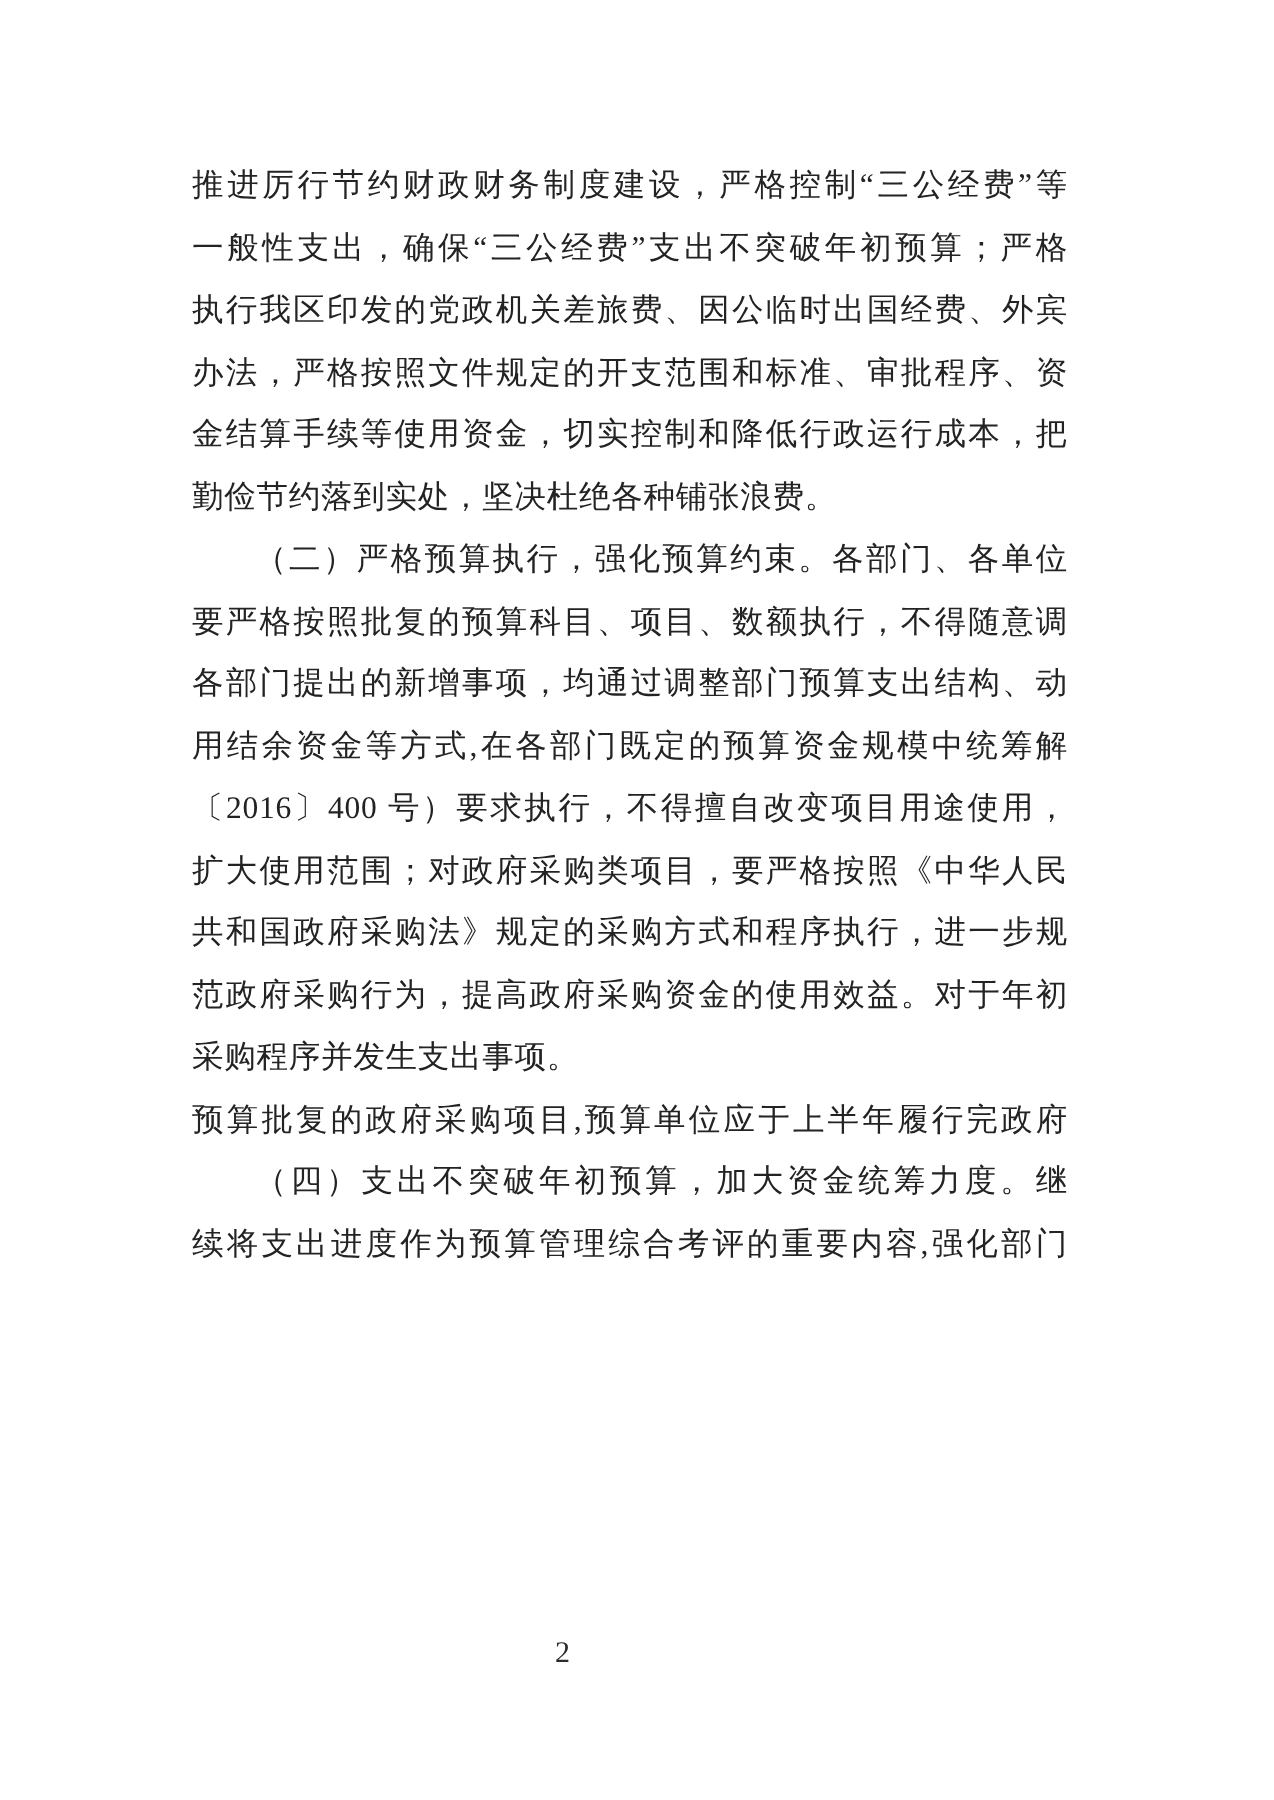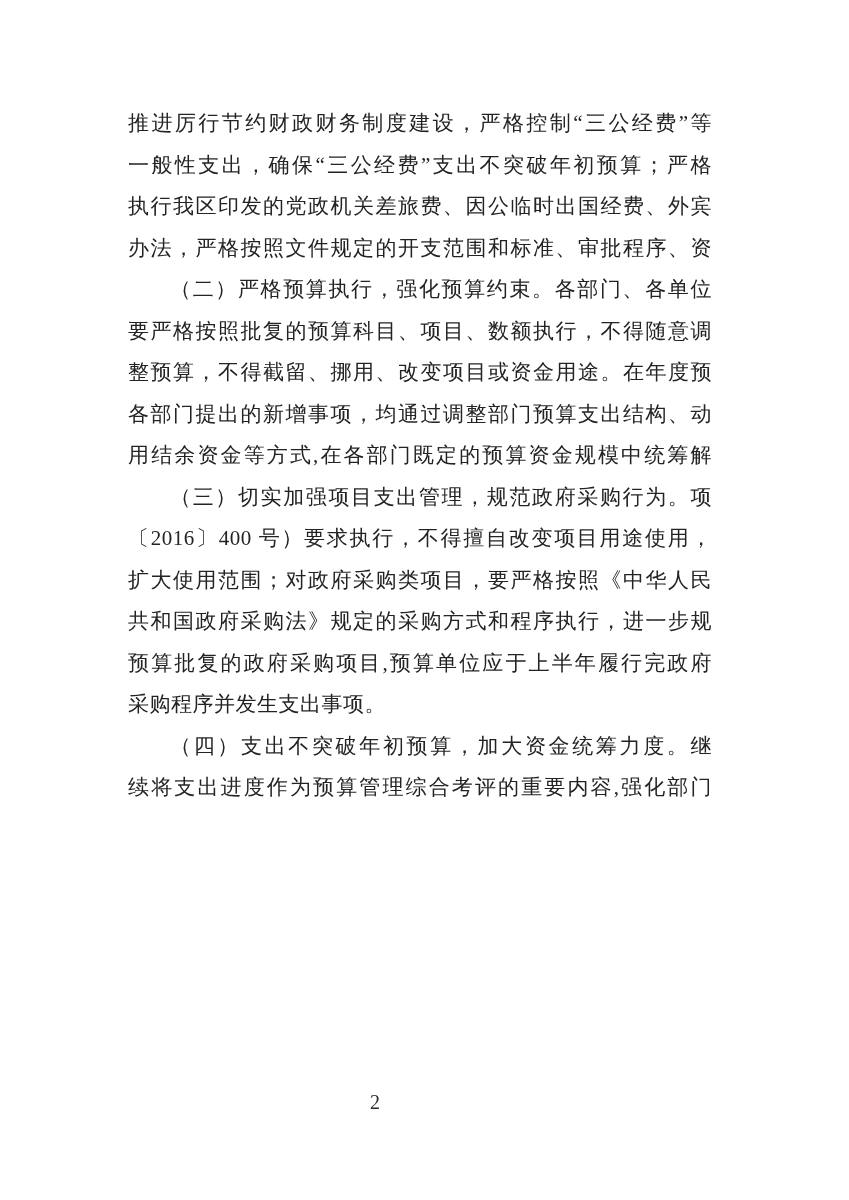--- a/index.html
+++ b/index.html
@@ -57,35 +57,36 @@
 </head>
 <body>
 
 <div class="page">
   <div class="text-block">
       <div class="paragraph">
         <div class="line">推进厉行节约财政财务制度建设，严格控制“三公经费”等</div>
         <div class="line">一般性支出，确保“三公经费”支出不突破年初预算；严格</div>
         <div class="line">执行我区印发的党政机关差旅费、因公临时出国经费、外宾</div>
         <div class="line">办法，严格按照文件规定的开支范围和标准、审批程序、资</div>
+        <div class="line">金结算手续等使用资金，切实控制和降低行政运行成本，把</div>
+        <div class="line para-end">勤俭节约落到实处，坚决杜绝各种铺张浪费。</div>
       </div>
       <div class="paragraph">
         <div class="line indent">（二）严格预算执行，强化预算约束。各部门、各单位</div>
         <div class="line">要严格按照批复的预算科目、项目、数额执行，不得随意调</div>
-        <div class="line">整预算，不得截留、挪用、改变项目或资金用途。在年度预</div>
         <div class="line">各部门提出的新增事项，均通过调整部门预算支出结构、动</div>
         <div class="line">用结余资金等方式,在各部门既定的预算资金规模中统筹解</div>
       </div>
       <div class="paragraph">
-        <div class="line indent">（三）切实加强项目支出管理，规范政府采购行为。项</div>
         <div class="line">〔2016〕400 号）要求执行，不得擅自改变项目用途使用，</div>
         <div class="line">扩大使用范围；对政府采购类项目，要严格按照《中华人民</div>
         <div class="line">共和国政府采购法》规定的采购方式和程序执行，进一步规</div>
+        <div class="line">范政府采购行为，提高政府采购资金的使用效益。对于年初</div>
+        <div class="line para-end">采购程序并发生支出事项。</div>
         <div class="line">预算批复的政府采购项目,预算单位应于上半年履行完政府</div>
-        <div class="line para-end">采购程序并发生支出事项。</div>
       </div>
       <div class="paragraph">
         <div class="line indent">（四）支出不突破年初预算，加大资金统筹力度。继</div>
         <div class="line">续将支出进度作为预算管理综合考评的重要内容,强化部门</div>
       </div>
     </div>
   <div class="page-number">2</div>
 </div>
 
 </body></html>

